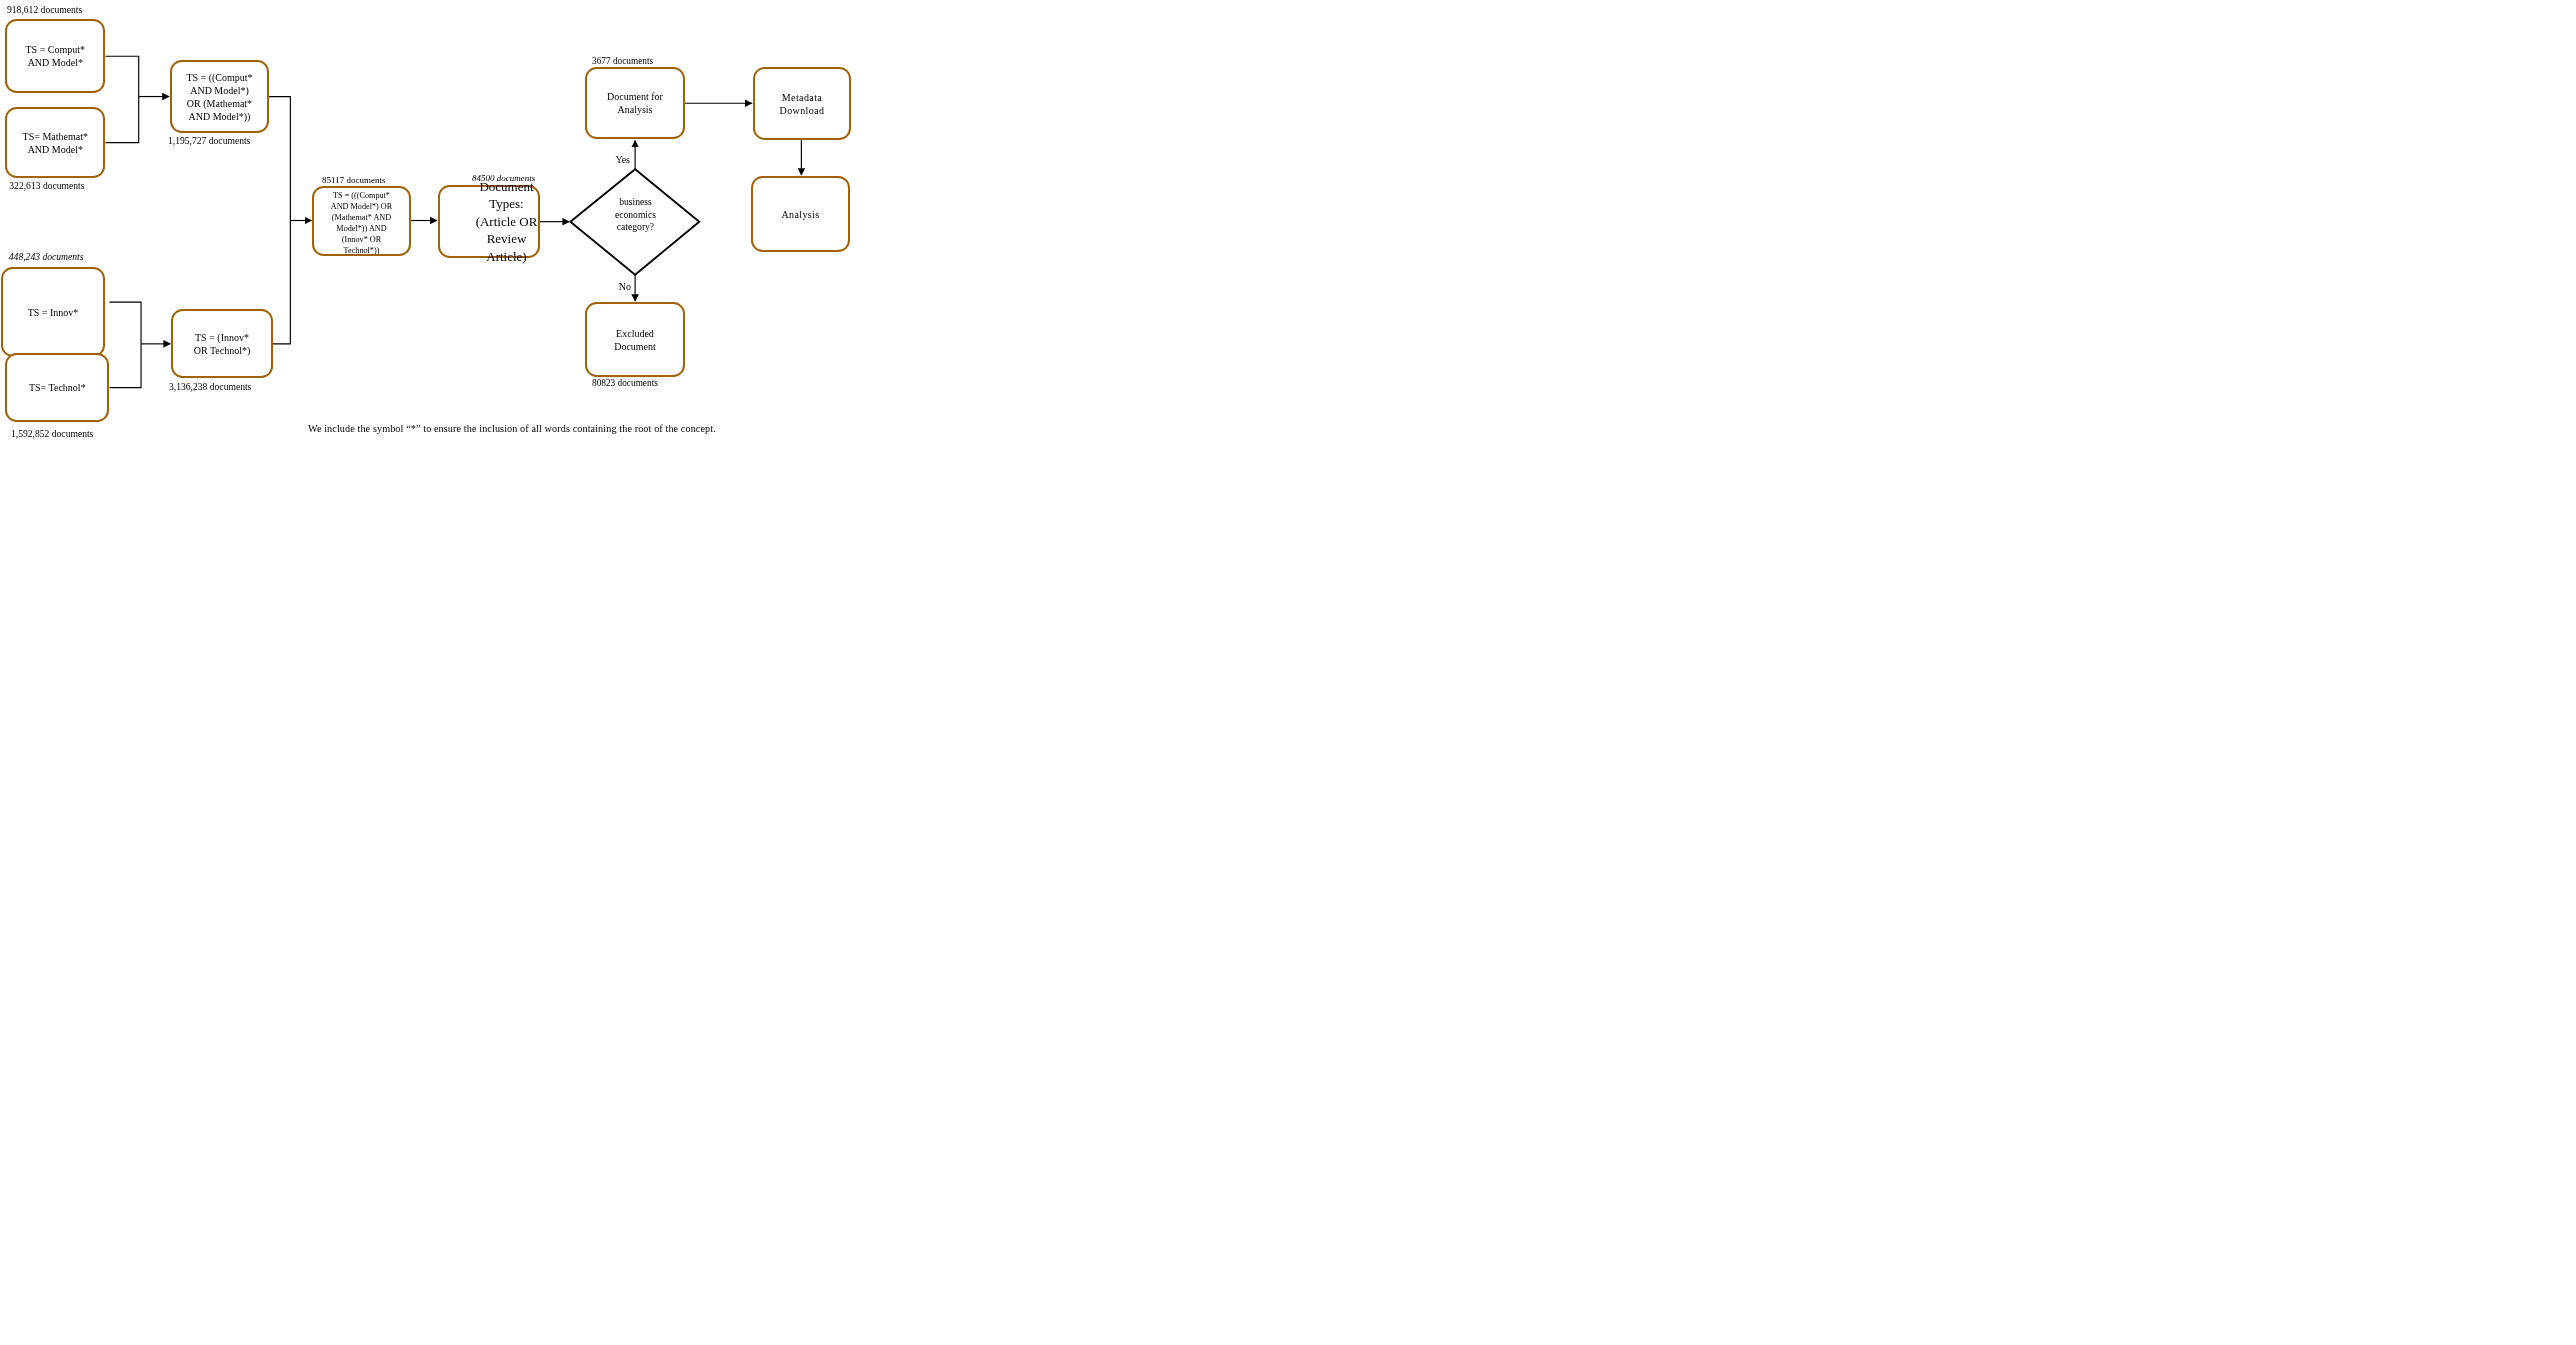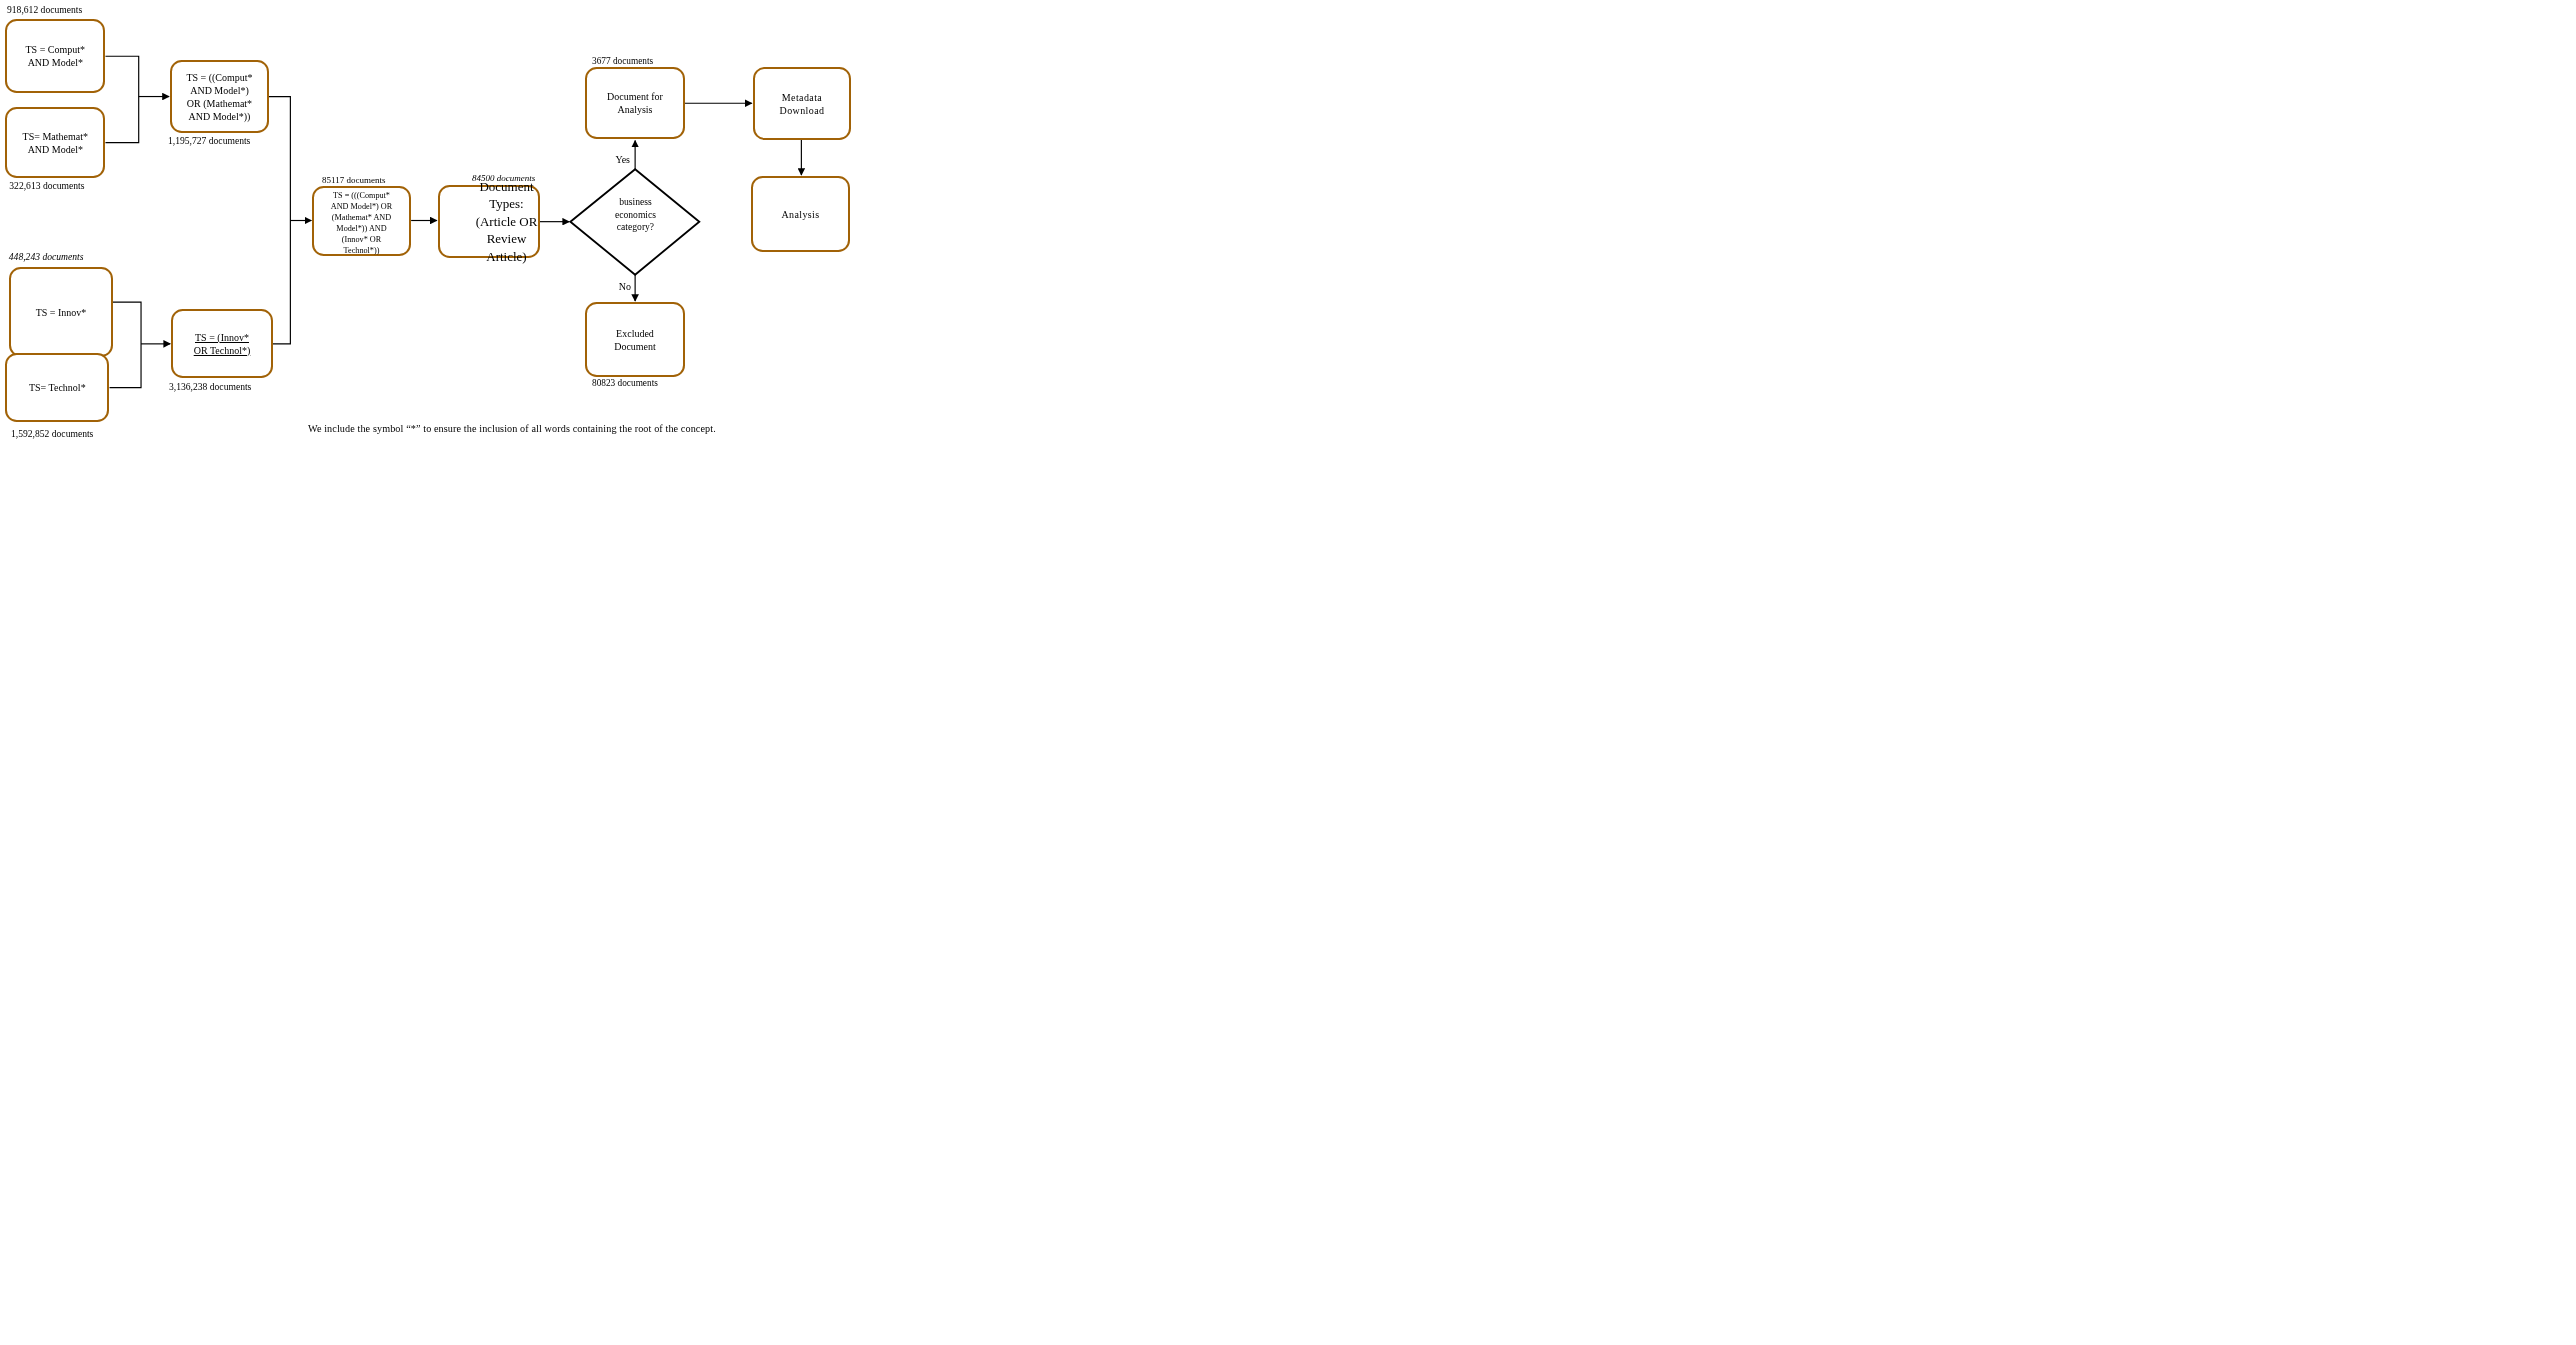--- a/index.html
+++ b/index.html
@@ -98,28 +98,28 @@
     <line x1="1173" y1="177" x2="1288" y2="177" stroke="#000000" stroke-width="2" marker-end="url(#arrow)"></line>
     <line x1="1373" y1="239" x2="1373" y2="300" stroke="#000000" stroke-width="2" marker-end="url(#arrow)"></line>
 
     <polygon points="977,380 1088,290 1198,380 1088,471" fill="#ffffff" stroke="#000000" stroke-width="3.2"></polygon>
   </svg>
 
   <div class="box thick" style="left:5.3px; top:19px; width:100px; height:74px;">TS = Comput*
 AND Model*</div>
   <div class="box thick" style="left:5.3px; top:107px; width:100px; height:71px;">TS= Mathemat*
 AND Model*</div>
-  <div class="box thick" style="left:9px; top:267px; width:104px; height:90px;">TS = Innov*</div>
+  <div class="box thick" style="left:1px; top:267px; width:104px; height:90px;">TS = Innov*</div>
   <div class="box thick" style="left:5.3px; top:353px; width:104px; height:69px;">TS= Technol*</div>
 
   <div class="box thick" style="left:170px; top:60px; width:99px; height:73px;">TS = ((Comput*
 AND Model*)
 OR (Mathemat*
 AND Model*))</div>
-  <div class="box thick" style="left:171px; top:309px; width:102px; height:69px;text-decoration:underline;">TS = (Innov*
+  <div class="box thick" style="left:171px; top:309px; width:102px; height:69px;">TS = (Innov*
 OR Technol*)</div>
 
   <div class="box small-text" style="left:312px; top:186px; width:99px; height:70px;">TS = (((Comput*
 AND Model*) OR
 (Mathemat* AND
 Model*)) AND
 (Innov* OR
 Technol*))</div>
 
   <div class="box mid-text" style="left:438px; top:185px; width:102px; height:73px;">Document Types:

